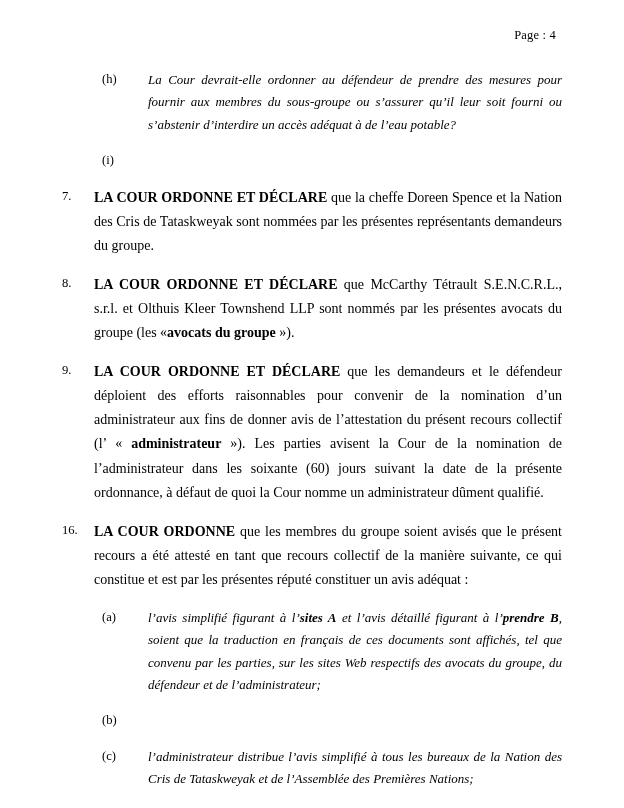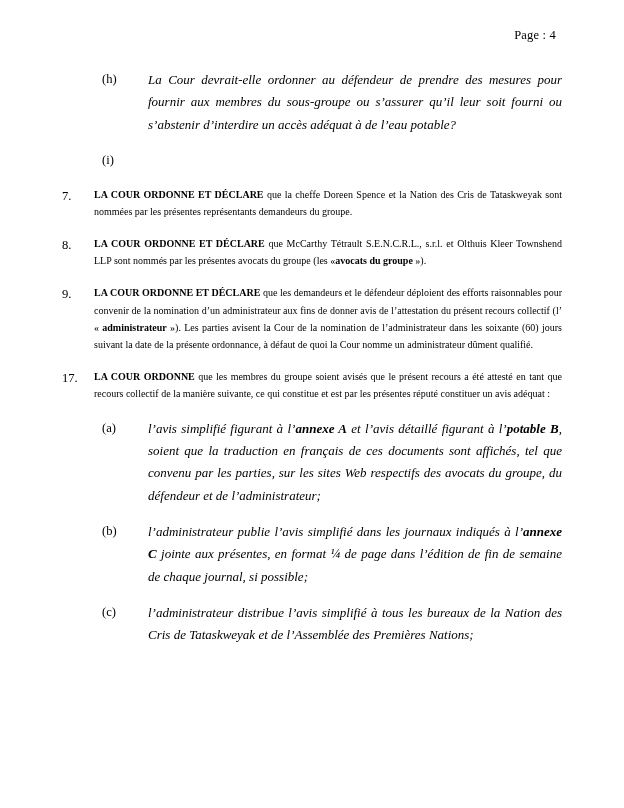--- a/index.html
+++ b/index.html
@@ -53,21 +53,21 @@
     margin-bottom: 15px;
   }
   .num-label {
     width: 32px;
     flex: 0 0 32px;
     font-size: 12.6px;
     line-height: 1.72;
   }
   .num-text {
     flex: 1;
-    font-size: 10px;
+    font-size: 14px;
     line-height: 1.72;
     text-align: justify;
   }
   b, strong {
     font-weight: bold;
   }
 </style>
 </head>
 <body>
 
@@ -87,29 +87,28 @@
       </div>
       <div class="num-item">
         <div class="num-label">8.</div>
         <div class="num-text"><b>LA COUR ORDONNE ET DÉCLARE</b><span> que McCarthy Tétrault S.E.N.C.R.L., s.r.l. et Olthuis Kleer Townshend LLP sont nommés par les présentes avocats du groupe (les «</span><b>avocats du groupe</b><span> »).</span></div>
       </div>
       <div class="num-item">
         <div class="num-label">9.</div>
         <div class="num-text"><b>LA COUR ORDONNE ET DÉCLARE</b><span> que les demandeurs et le défendeur déploient des efforts raisonnables pour convenir de la nomination d’un administrateur aux fins de donner avis de l’attestation du présent recours collectif (l’ «</span><b> administrateur</b><span> »). Les parties avisent la Cour de la nomination de l’administrateur dans les soixante (60) jours suivant la date de la présente ordonnance, à défaut de quoi la Cour nomme un administrateur dûment qualifié.</span></div>
       </div>
       <div class="num-item">
-        <div class="num-label">17.</div>
+        <div class="num-label">16.</div>
         <div class="num-text"><b>LA COUR ORDONNE</b><span> que les membres du groupe soient avisés que le présent recours a été attesté en tant que recours collectif de la manière suivante, ce qui constitue et est par les présentes réputé constituer un avis adéquat :</span></div>
       </div>
       <div class="sub-item">
         <div class="sub-label">(a)</div>
-        <div class="sub-text"><span>l’avis simplifié figurant à l’</span><b>annexe A</b><span> et l’avis détaillé figurant à l’</span><b>potable B</b><span>, soient que la traduction en français de ces documents sont affichés, tel que convenu par les parties, sur les sites Web respectifs des avocats du groupe, du défendeur et de l’administrateur;</span></div>
+        <div class="sub-text"><span>l’avis simplifié figurant à l’</span><b>sites A</b><span> et l’avis détaillé figurant à l’</span><b>prendre B</b><span>, soient que la traduction en français de ces documents sont affichés, tel que convenu par les parties, sur les sites Web respectifs des avocats du groupe, du défendeur et de l’administrateur;</span></div>
       </div>
       <div class="sub-item">
         <div class="sub-label">(b)</div>
-        <div class="sub-text"><span>l’administrateur publie l’avis simplifié dans les journaux indiqués à l’</span><b>annexe C</b><span> jointe aux présentes, en format ¼ de page dans l’édition de fin de semaine de chaque journal, si possible;</span></div>
       </div>
       <div class="sub-item">
         <div class="sub-label">(c)</div>
         <div class="sub-text"><span>l’administrateur distribue l’avis simplifié à tous les bureaux de la Nation des Cris de Tataskweyak et de l’Assemblée des Premières Nations;</span></div>
       </div>
     </div>
 </div>
 
 </body></html>

